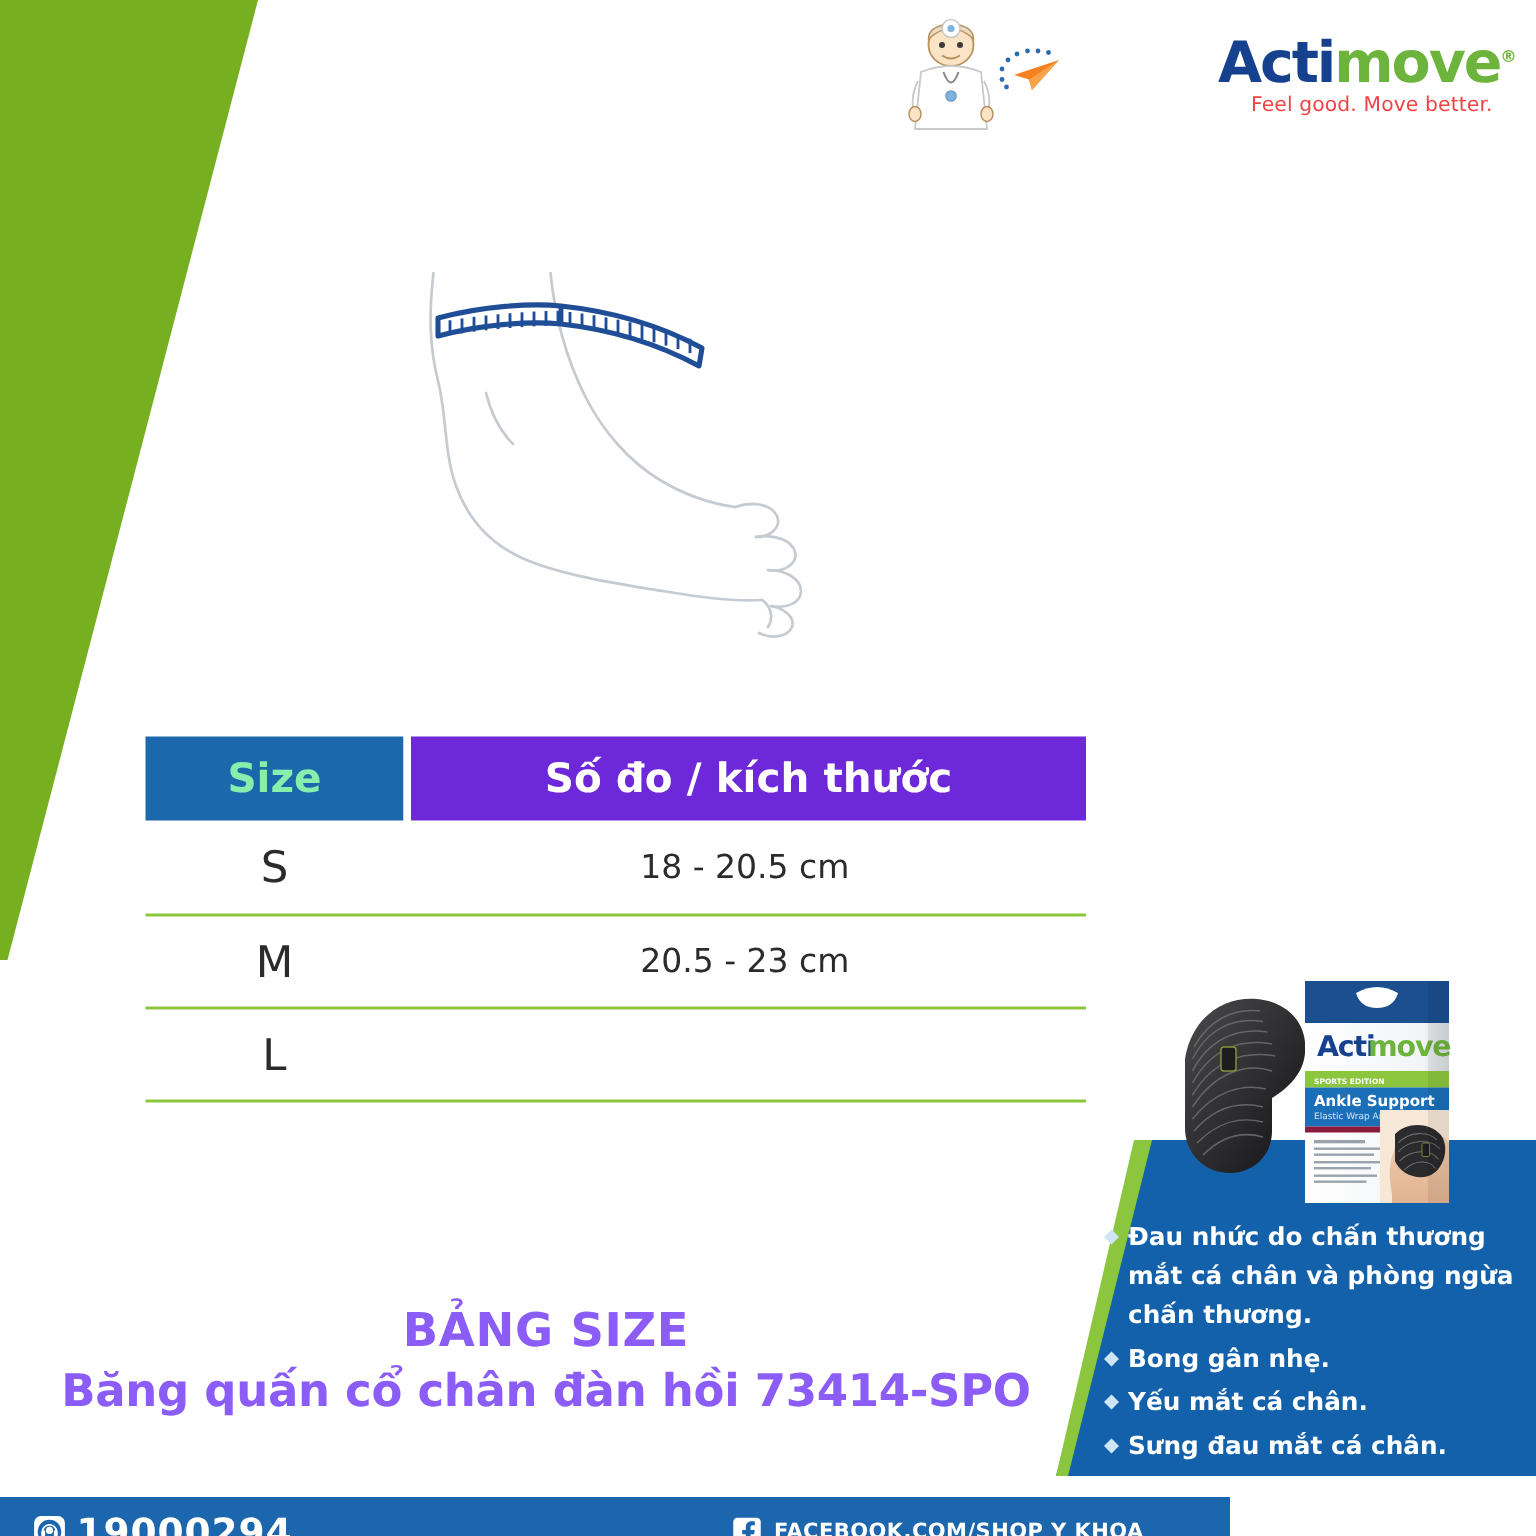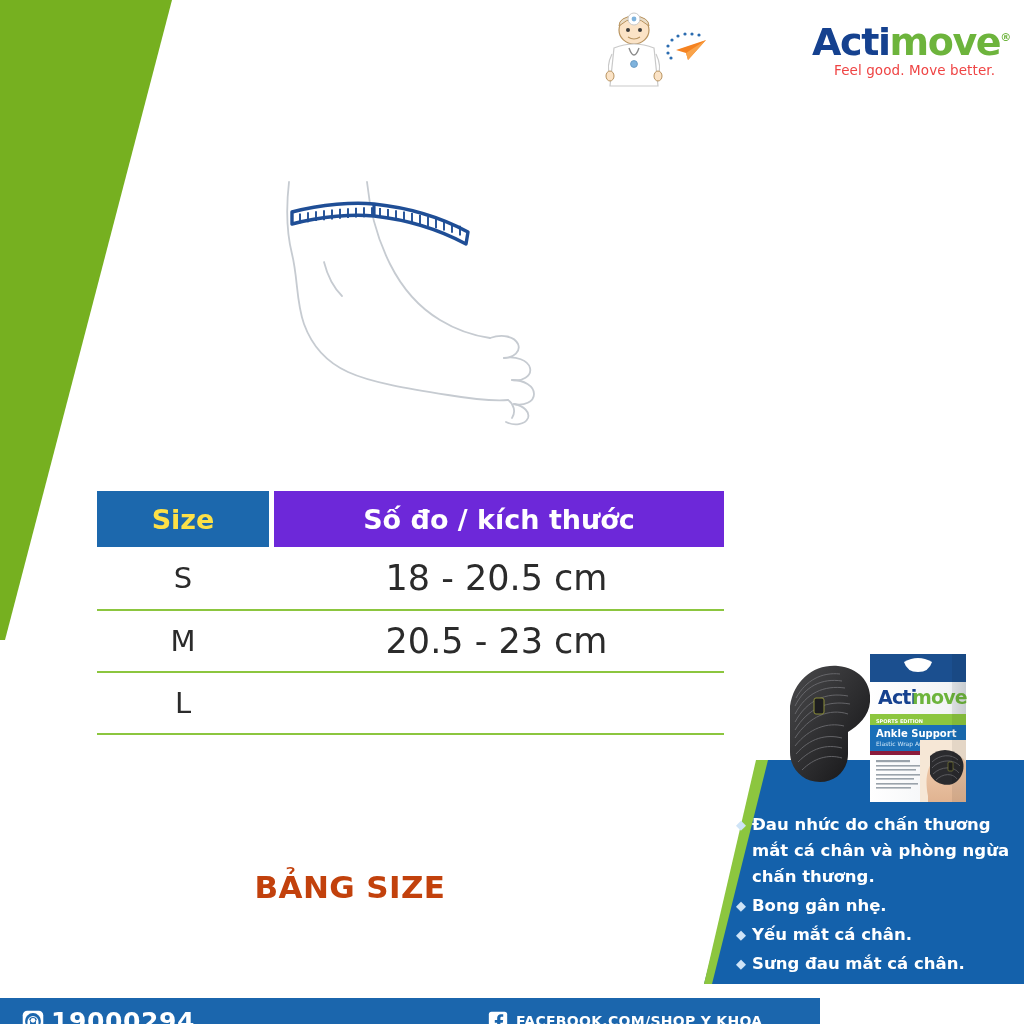--- a/index.html
+++ b/index.html
@@ -26,34 +26,34 @@
   .am-move{color:#6db43c;}
   .am-reg{font-size:11px;color:#6db43c;vertical-align:super;}
   .am-slogan{color:#ef4444;font-size:13.5px;margin-top:-2px;letter-spacing:.1px;padding-left:22px;}
 
   
   .foot-ill{position:absolute;left:262px;top:168px;width:300px;height:270px;}
 
   
   .size-table{position:absolute;left:97px;top:491px;width:627px;}
   .st-head{display:flex;height:56px;}
-  .st-head .c1{width:172px;background:#1c68ad;color:#fde047;display:flex;align-items:center;
+  .st-head .c1{width:172px;background:#1c68ad;color:#86efac;display:flex;align-items:center;
      justify-content:center;font-weight:bold;font-size:27px;}
   .st-head .sep{width:5px;background:#ffffff;}
   .st-head .c2{flex:1;background:#6d28d9;color:#fff;display:flex;align-items:center;
      justify-content:center;font-weight:bold;font-size:27px;}
   .st-row{display:flex;height:60px;border-bottom:2px solid #8cc63f;}
   .st-row .c1{width:172px;display:flex;align-items:center;justify-content:center;
      font-size:29px;color:#2b2b2b;}
   .st-row .c2{flex:1;display:flex;align-items:center;justify-content:center;
-     font-size:35px;color:#2b2b2b;text-align:center;}
+     font-size:22px;color:#2b2b2b;text-align:center;}
   .st-row.first{height:62px;}
 
   
-  .title-block{position:absolute;left:0;top:868px;width:700px;text-align:center;color:#c2410c;}
+  .title-block{position:absolute;left:14px;top:868px;width:700px;text-align:center;color:#8b5cf6;}
   .title-1{font-size:31px;font-weight:bold;letter-spacing:.4px;line-height:38px;}
   .title-2{font-size:30px;font-weight:bold;letter-spacing:-.2px;line-height:40px;margin-top:2px;}
 
   
   .blue-panel{position:absolute;left:704px;top:760px;width:320px;height:224px;}
   .bullets{position:absolute;left:736px;top:812px;width:278px;color:#fff;
      font-size:16.5px;font-weight:bold;line-height:26px;}
   .bullet{display:flex;margin-bottom:3px;}
   .bullet .mk{width:16px;flex:none;color:#cfe4f7;font-size:13px;line-height:26px;}
   .bullet .tx{flex:1;}
@@ -294,20 +294,21 @@
           <path d="M184 144 C191 137 201 137 205 143"></path>
         </g>
         <rect x="196" y="126" width="5" height="9" rx="1" fill="#1d1d1f" stroke="#8d8f3a" stroke-width="0.6"></rect>
       </g>
       <rect x="200" y="18" width="14" height="148" fill="#000000" opacity="0.07"></rect>
     </g>
   </svg>
 
   <div class="title-block">
     <div class="title-1">BẢNG SIZE</div>
+    <div class="title-2">Băng quấn cổ chân đàn hồi 73414-SPO</div>
   </div>
 
   <div class="footer">
 
     <div class="f-item f-phone">
       <svg class="f-ico" viewBox="0 0 24 24">
         <rect x="0.8" y="0.8" width="22.4" height="22.4" rx="5" fill="#ffffff"></rect>
         <circle cx="12" cy="12" r="8.6" fill="#1b66ad"></circle>
         <path d="M6 12.6 a6 6 0 0 1 12 0 v2.2 a1.7 1.7 0 0 1 -1.7 1.7 h-1.1 v-5.3 h1.1
                  a4.4 4.4 0 0 0 -8.6 0 h1.1 v5.3 H7.7 A1.7 1.7 0 0 1 6 14.8 Z" fill="#ffffff"></path>

